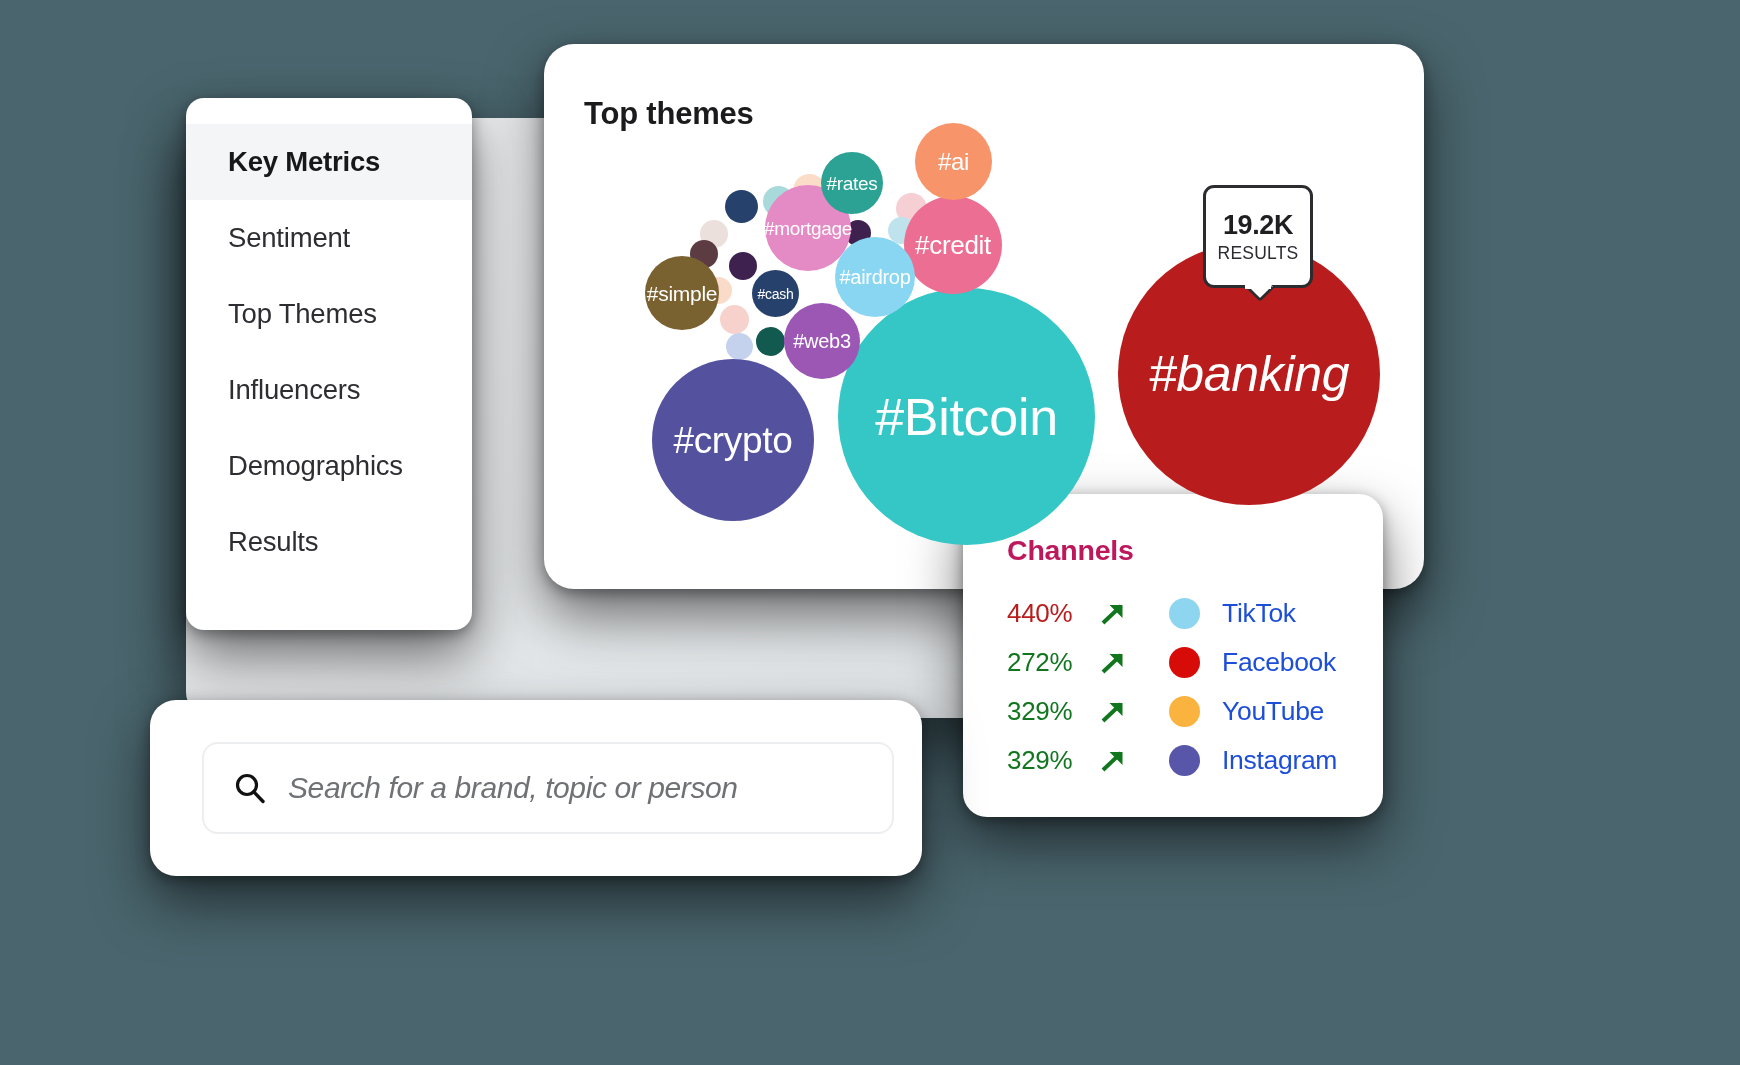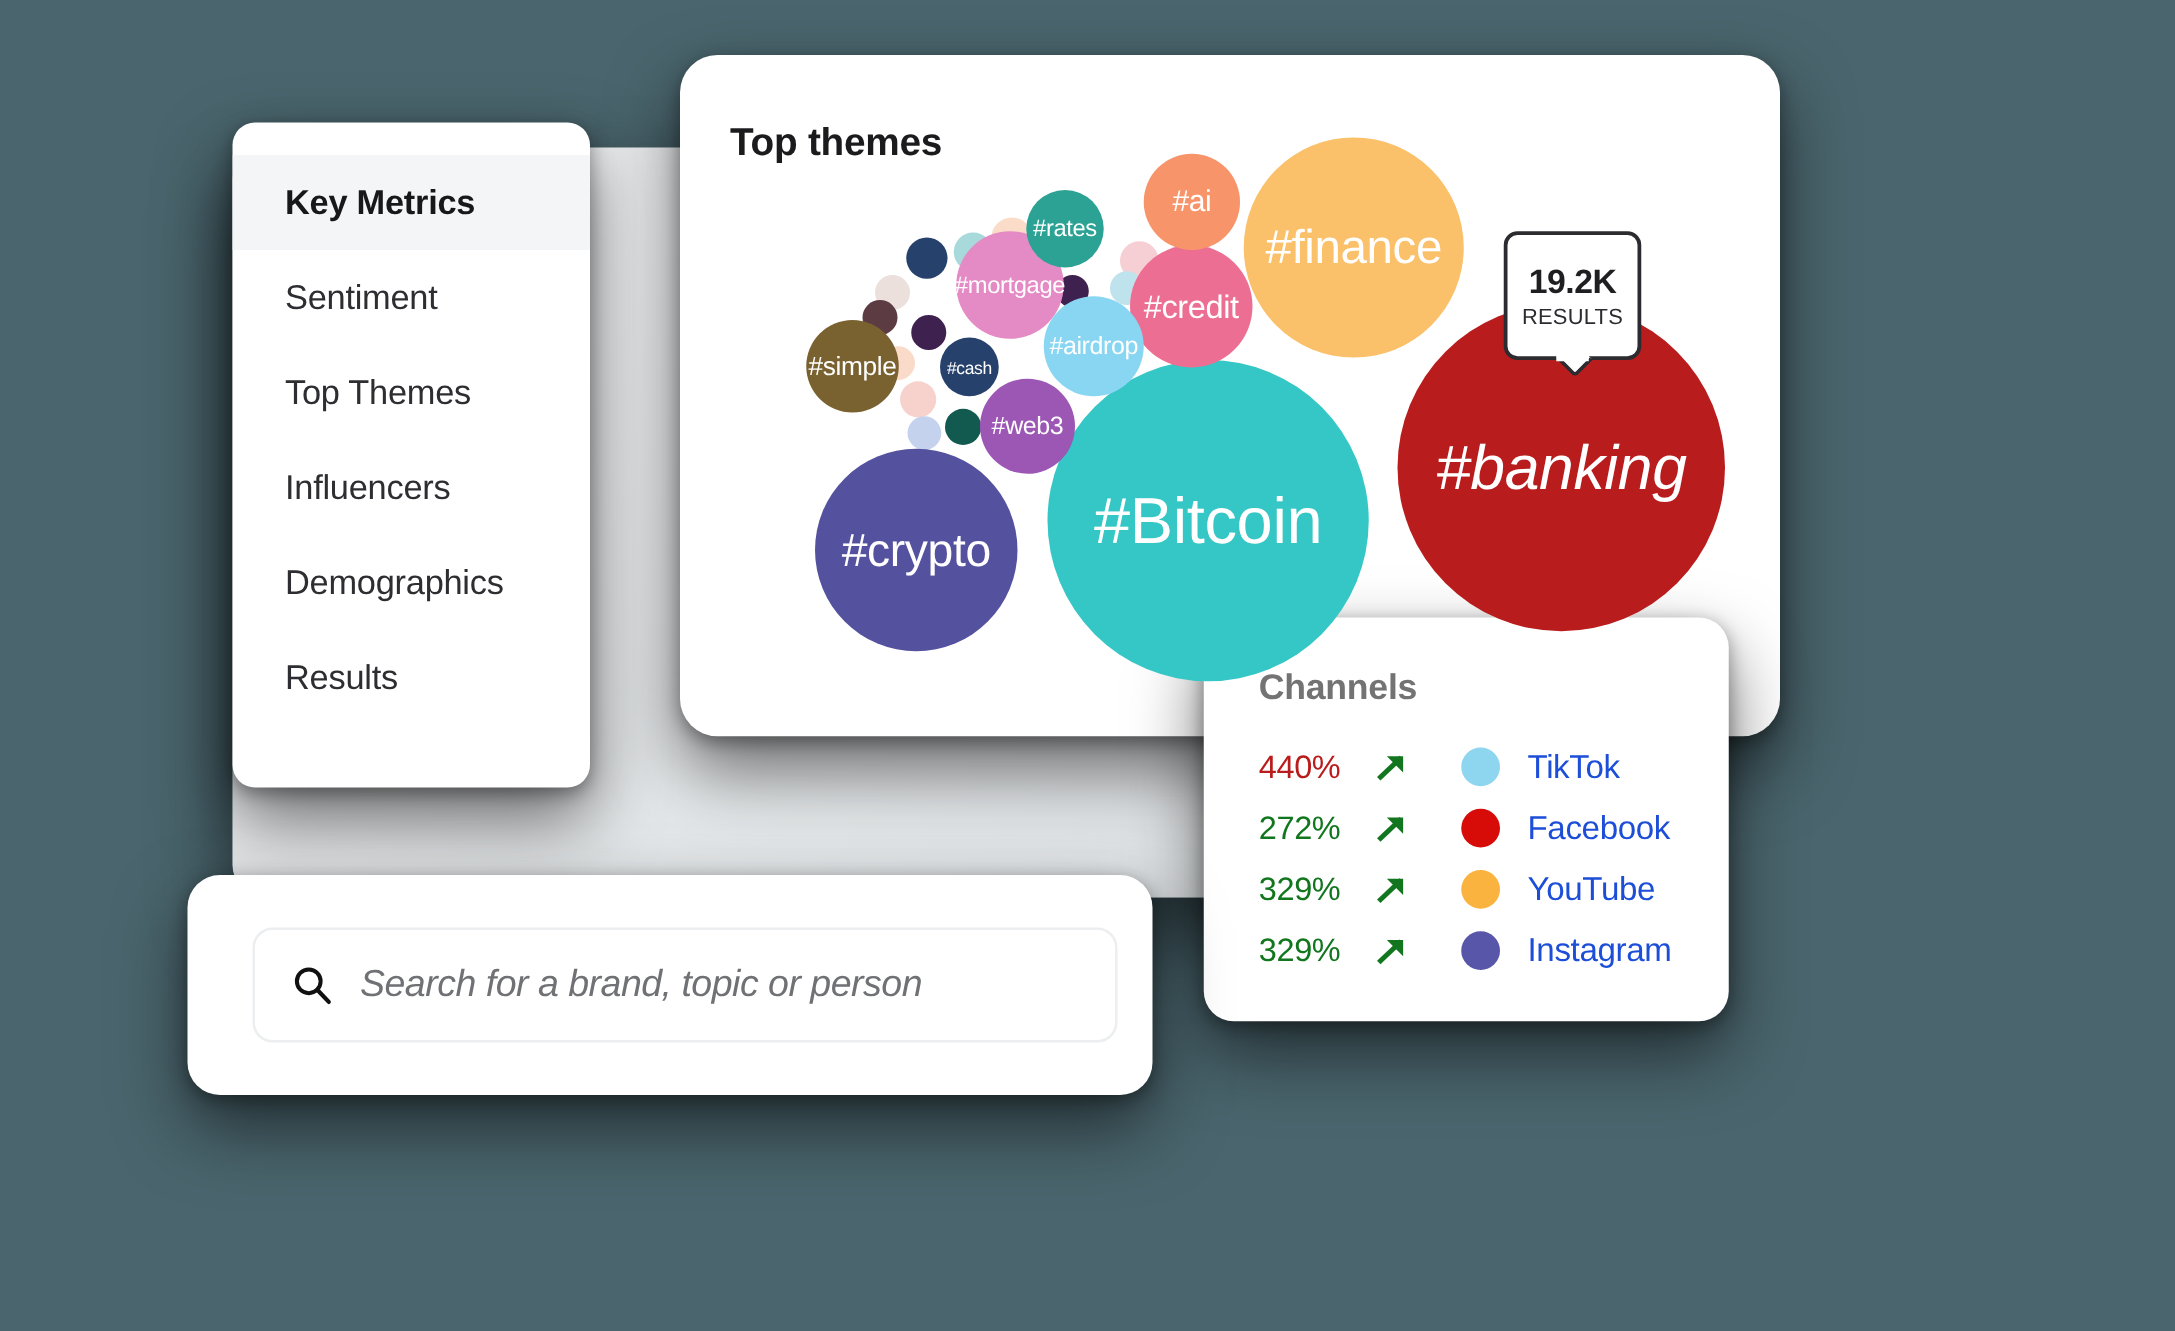--- a/index.html
+++ b/index.html
@@ -112,21 +112,21 @@
   }
 
   
   #channels-card {
     left: 963px; top: 494px;
     width: 420px; height: 323px;
     border-radius: 24px;
     padding: 40px 0 0 44px;
   }
   #channels-title {
-    font-size: 28.5px; font-weight: 700; color: #737373;
+    font-size: 28.5px; font-weight: 700; color: #be185d;
     letter-spacing: -.2px; margin-bottom: 22px;
   }
   .channel-row {
     display: flex; align-items: center;
     height: 49px;
   }
   .pct {
     font-size: 26px; color: #12761f; font-weight: 400;
     width: 92px; letter-spacing: -.3px;
   }
@@ -166,23 +166,20 @@
 <div id="backdrop-panel"></div>
 
 <div class="card" id="themes-card">
   <div id="themes-title">Top themes</div>
   <div id="bubble-stage">
       <div class="bubble" style="width: 257px; height: 257px; left: 294px; top: 244px; background: rgb(53, 198, 198); font-size: 52px; z-index: 10;">
         <span>#Bitcoin</span>
       </div>
       <div class="bubble" style="width: 262px; height: 262px; left: 574px; top: 199px; background: #b91c1c; font-size: 50px; z-index: 10; font-style: italic;">
         <span>#banking</span>
-      </div>
-      <div class="bubble" style="width: 176px; height: 176px; left: 451px; top: 66px; background: rgb(250, 192, 106); font-size: 38px; z-index: 10;">
-        <span>#finance</span>
       </div>
       <div class="bubble" style="width: 162px; height: 162px; left: 108px; top: 315px; background: rgb(84, 81, 159); font-size: 37px; z-index: 10;">
         <span>#crypto</span>
       </div>
       <div class="bubble" style="width: 98px; height: 98px; left: 360px; top: 152px; background: rgb(236, 111, 147); font-size: 26px; z-index: 10;">
         <span>#credit</span>
       </div>
       <div class="bubble" style="width: 86px; height: 86px; left: 221px; top: 141px; background: rgb(228, 138, 196); font-size: 19px; z-index: 10;">
         <span>#mortgage</span>
       </div>

